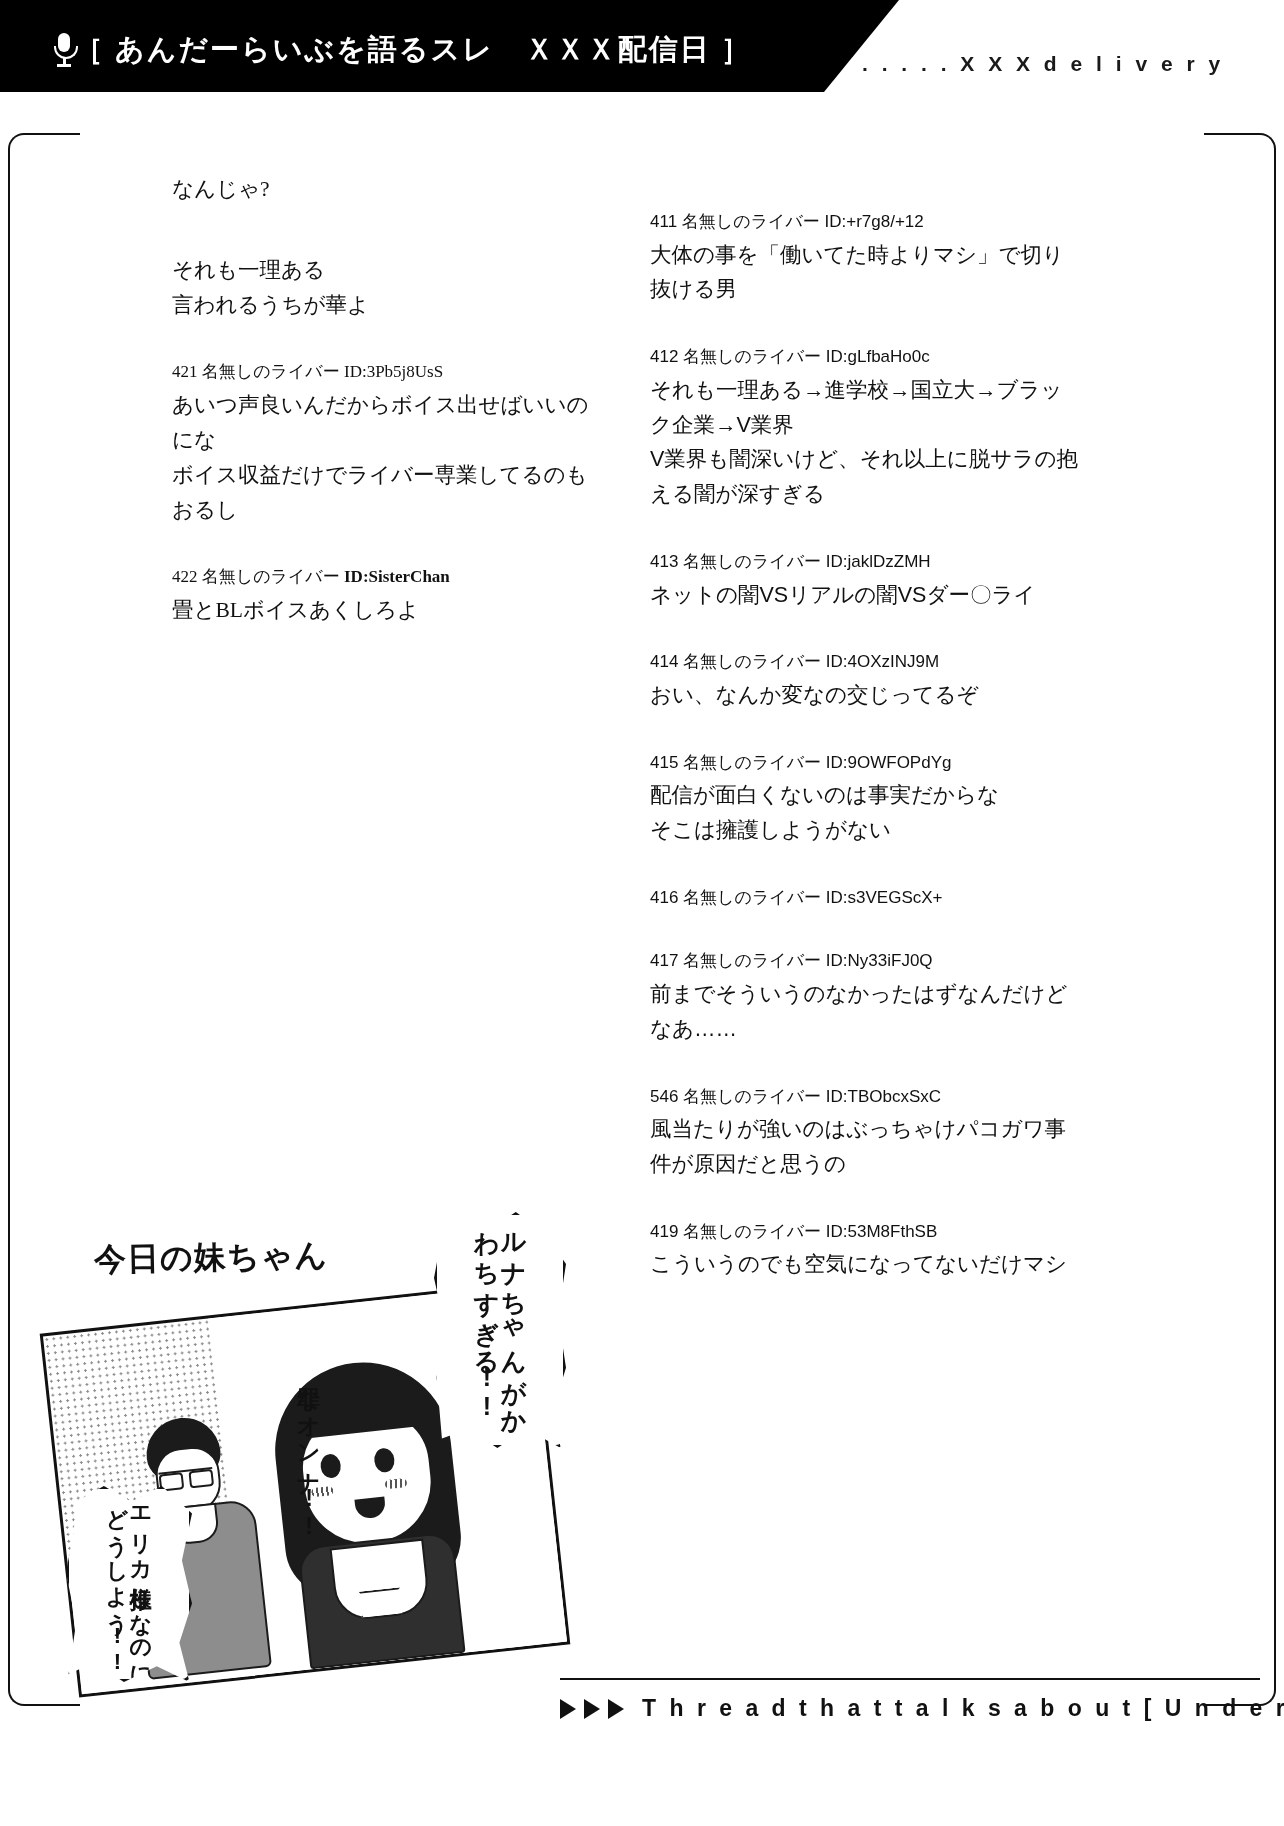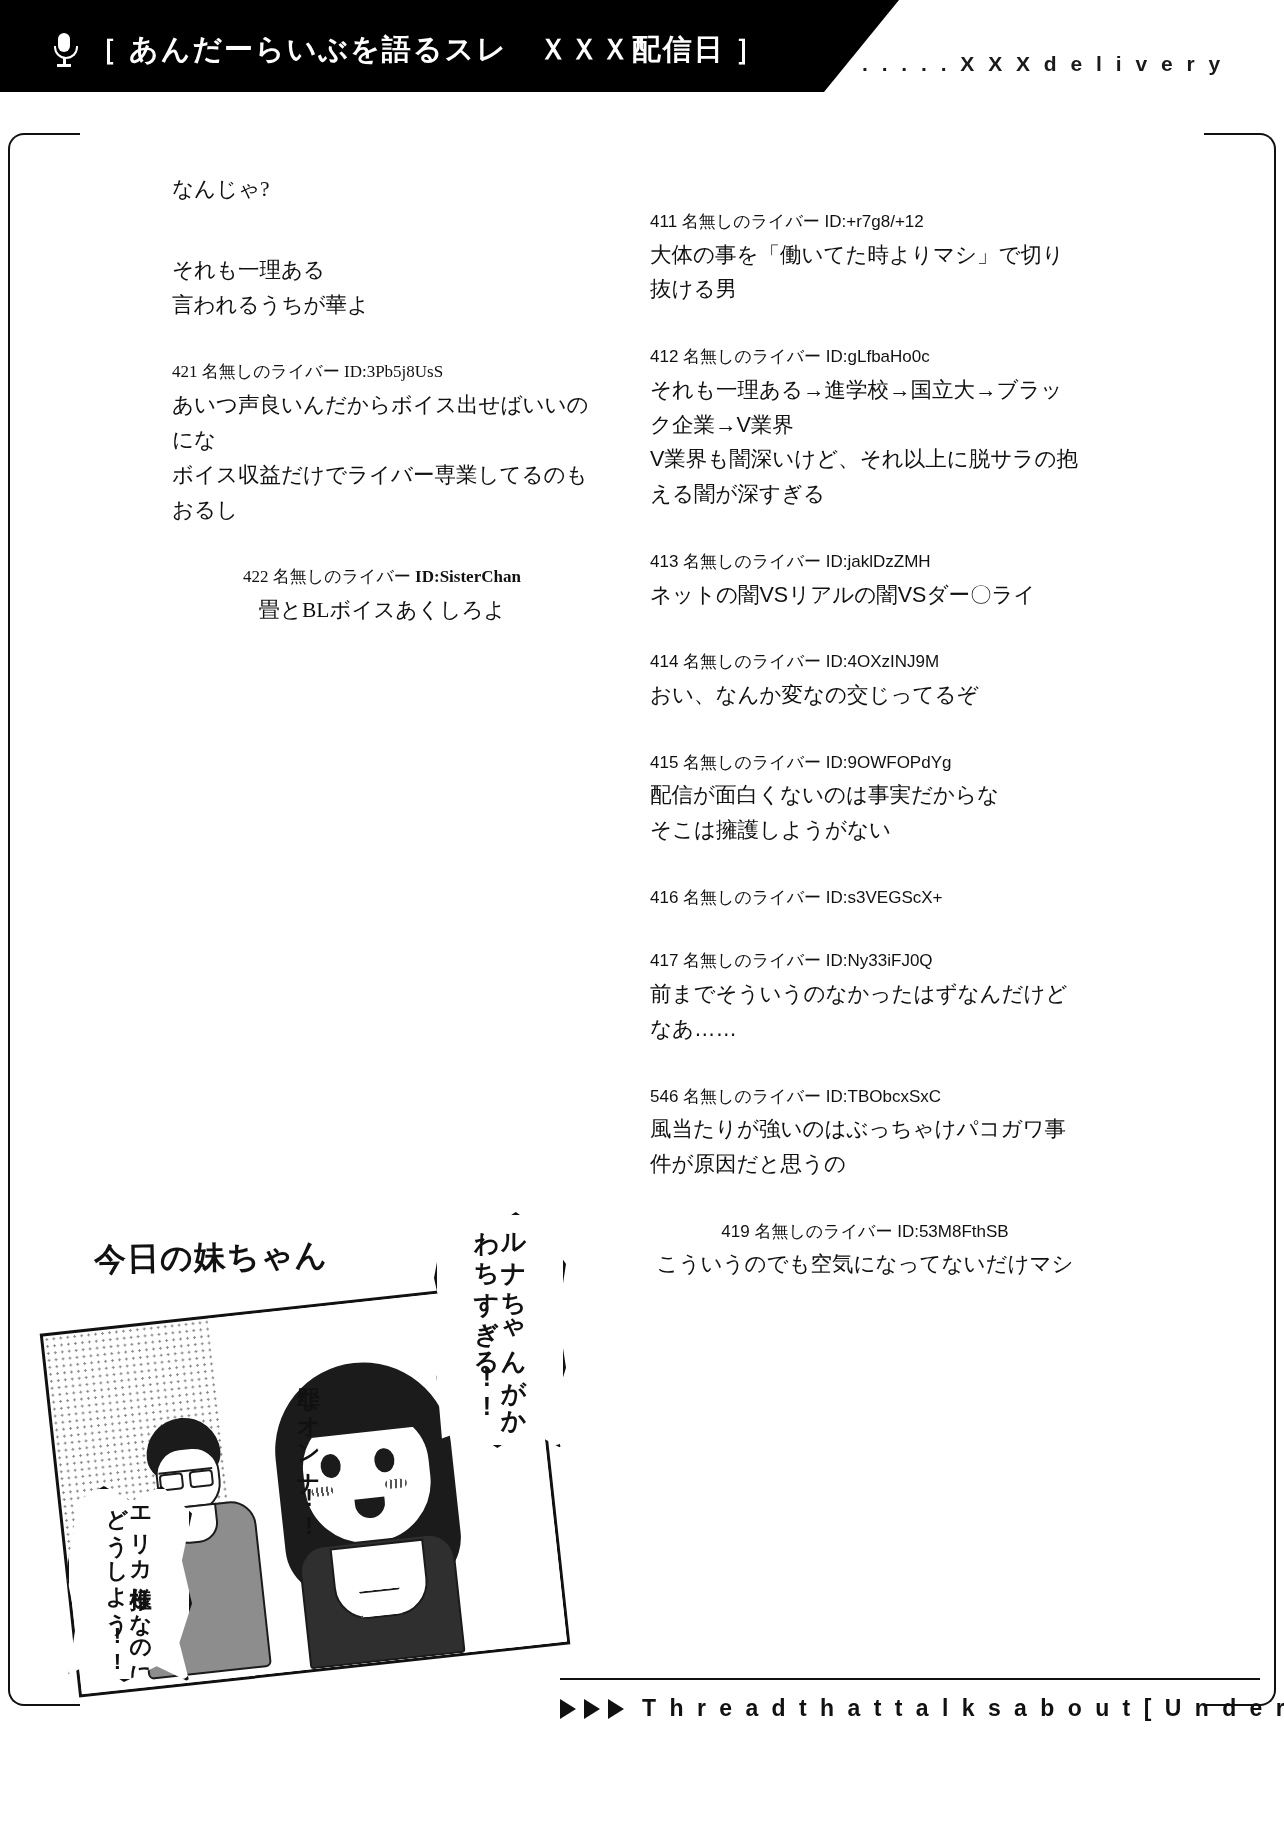--- a/index.html
+++ b/index.html
@@ -38,21 +38,20 @@
     height: 92px;
     background: #ffffff;
     clip-path: polygon(175px 0, 560px 0, 560px 92px, 100px 92px);
   }
   .header-title-wrap {
     position: absolute;
     left: 54px;
     top: 30px;
     display: flex;
     align-items: center;
-    gap: 14px;
     z-index: 3;
   }
   .mic-icon {
     width: 20px;
     height: 34px;
     position: relative;
   }
   .mic-icon .cap {
     position: absolute;
     left: 4px;
@@ -181,21 +180,21 @@
     font-family: Liberation Serif, serif;
   }
   .col.right {
     left: 650px;
     top: 172px;
     width: 430px;
   }
   .post {
     margin-bottom: 30px;
   }
-  .post:last-child { margin-bottom: 0; text-align: center; }
+  .post:last-child { margin-bottom: 0; }
   .post-head {
     font-size: 17px;
     margin-bottom: 2px;
     white-space: nowrap;
     margin-top: 36px;
   }
   .post-head .num { }
   .post-head .name { }
   .post-head .id { }
   .post-head.bold-id .id {

